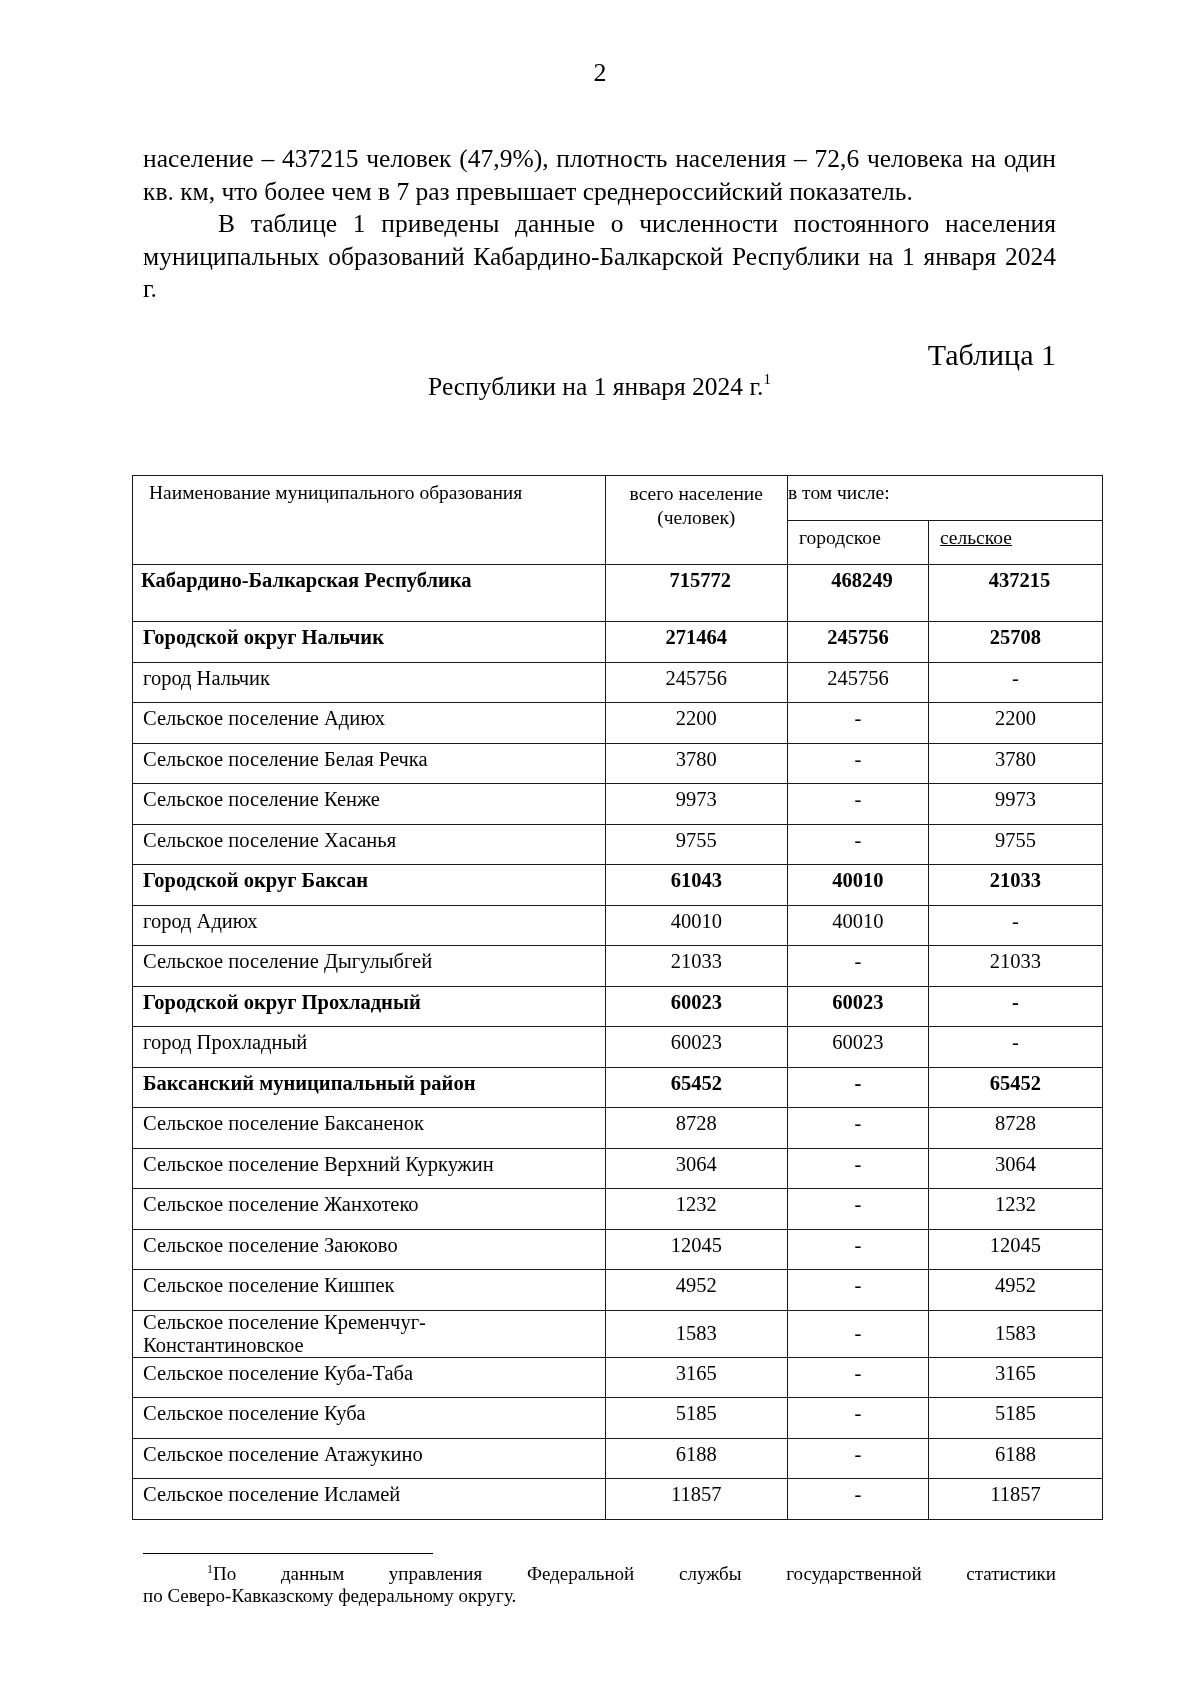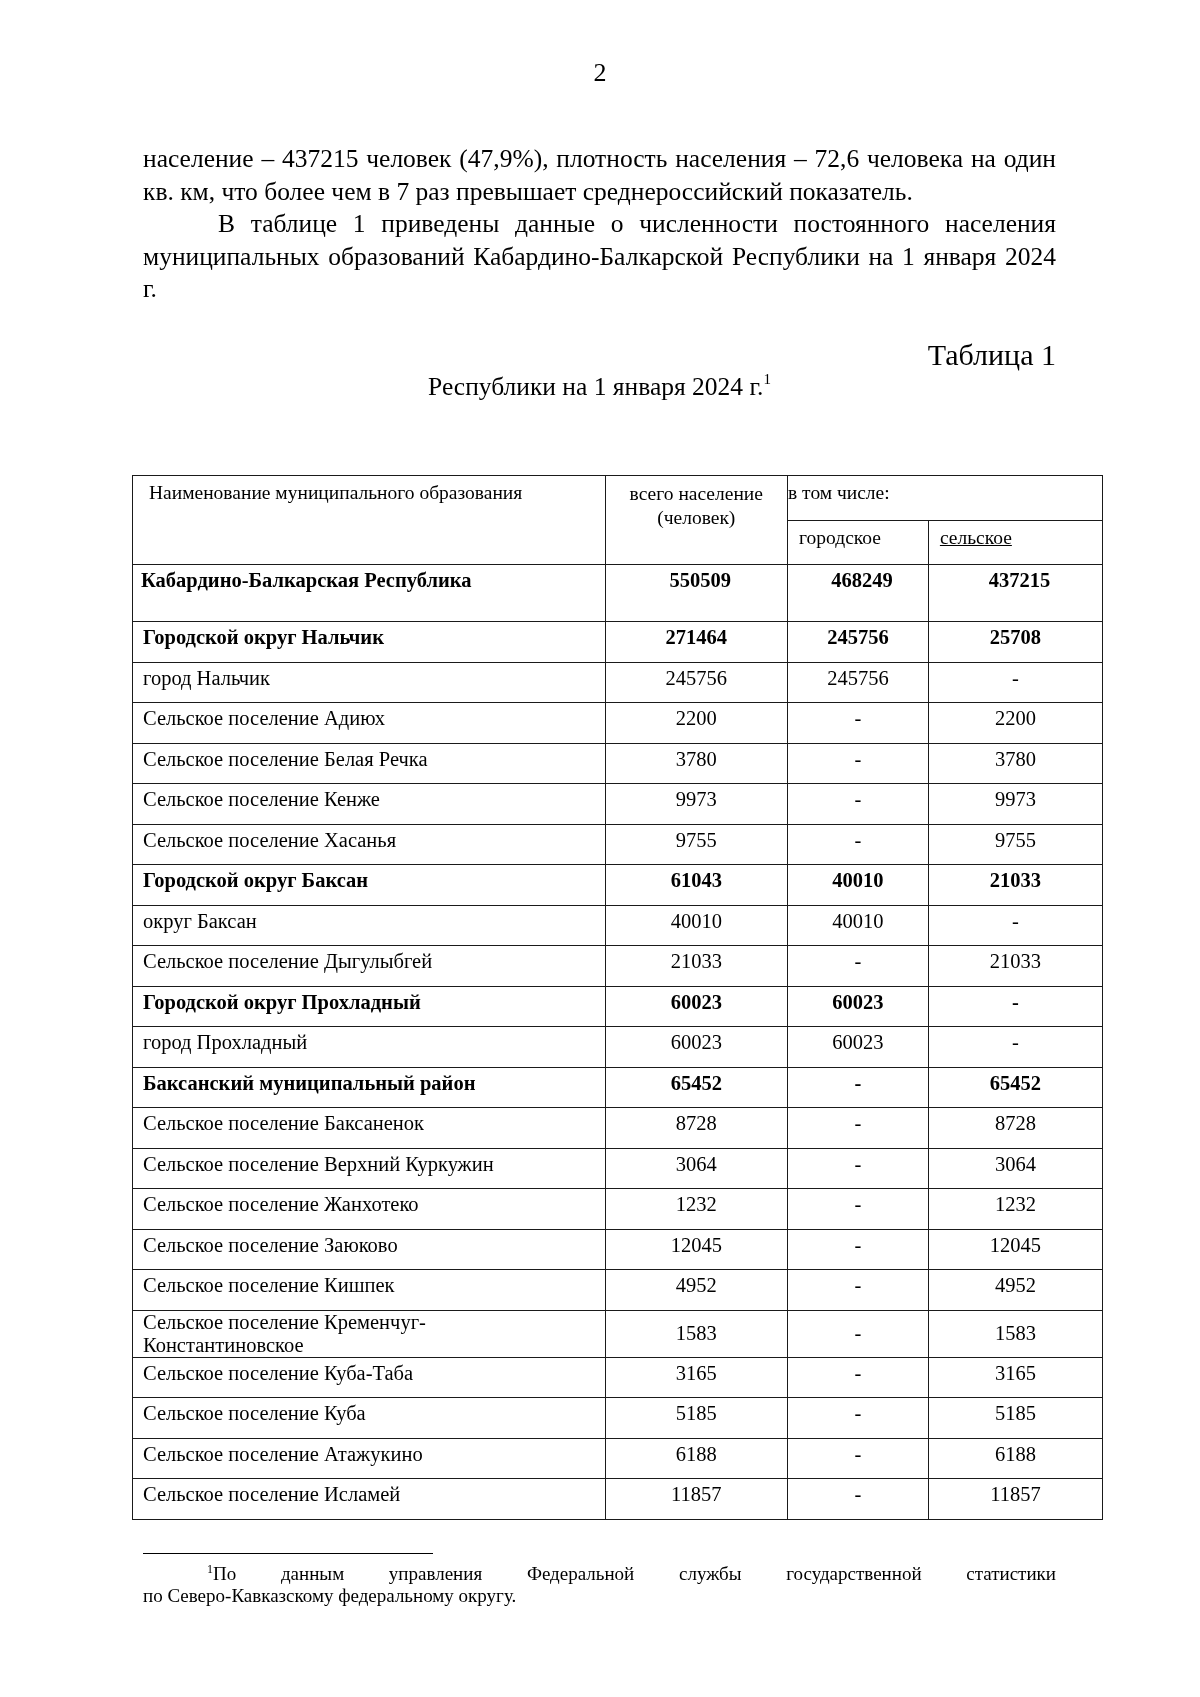--- a/index.html
+++ b/index.html
@@ -87,21 +87,21 @@
       <th class="h-incl" colspan="2">в том числе:</th>
     </tr>
     <tr>
       <th class="h-urban">городское</th>
       <th class="h-rural">сельское</th>
     </tr>
   </thead>
   <tbody id="table-body">
       <tr class="r bold total">
         <td class="name">Кабардино-Балкарская Республика</td>
-        <td class="num">550509</td>
+        <td class="num">715772</td>
         <td class="num">468249</td>
         <td class="num">437215</td>
       </tr>
       <tr class="r bold">
         <td class="name">Городской округ Нальчик</td>
         <td class="num">271464</td>
         <td class="num">245756</td>
         <td class="num">25708</td>
       </tr>
       <tr class="r">
@@ -134,21 +134,21 @@
         <td class="num">-</td>
         <td class="num">9755</td>
       </tr>
       <tr class="r bold">
         <td class="name">Городской округ Баксан</td>
         <td class="num">61043</td>
         <td class="num">40010</td>
         <td class="num">21033</td>
       </tr>
       <tr class="r">
-        <td class="name">округ Баксан</td>
+        <td class="name">город Адиюх</td>
         <td class="num">40010</td>
         <td class="num">40010</td>
         <td class="num">-</td>
       </tr>
       <tr class="r">
         <td class="name">Сельское поселение Дыгулыбгей</td>
         <td class="num">21033</td>
         <td class="num">-</td>
         <td class="num">21033</td>
       </tr>

